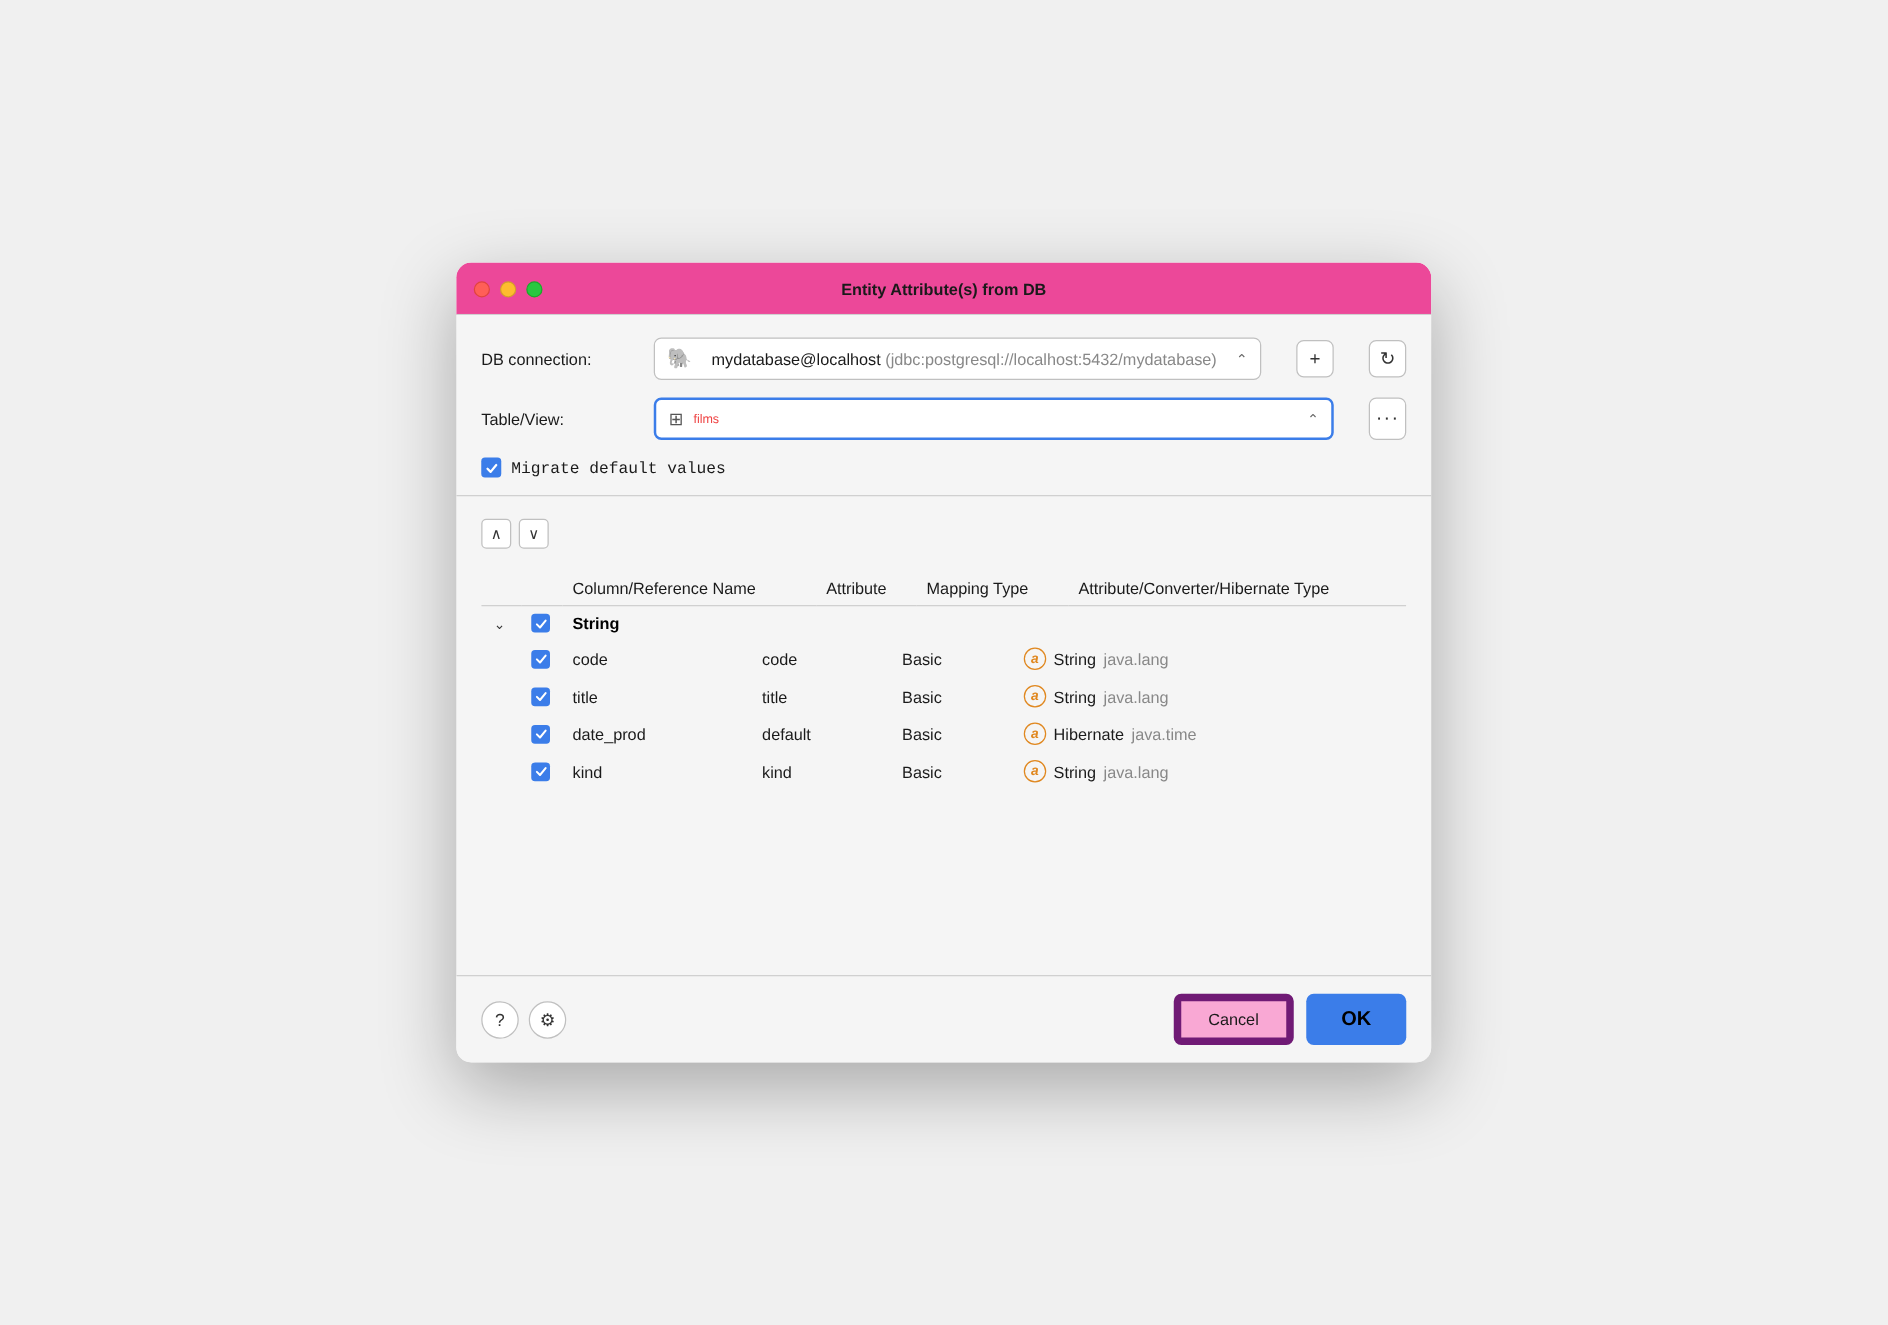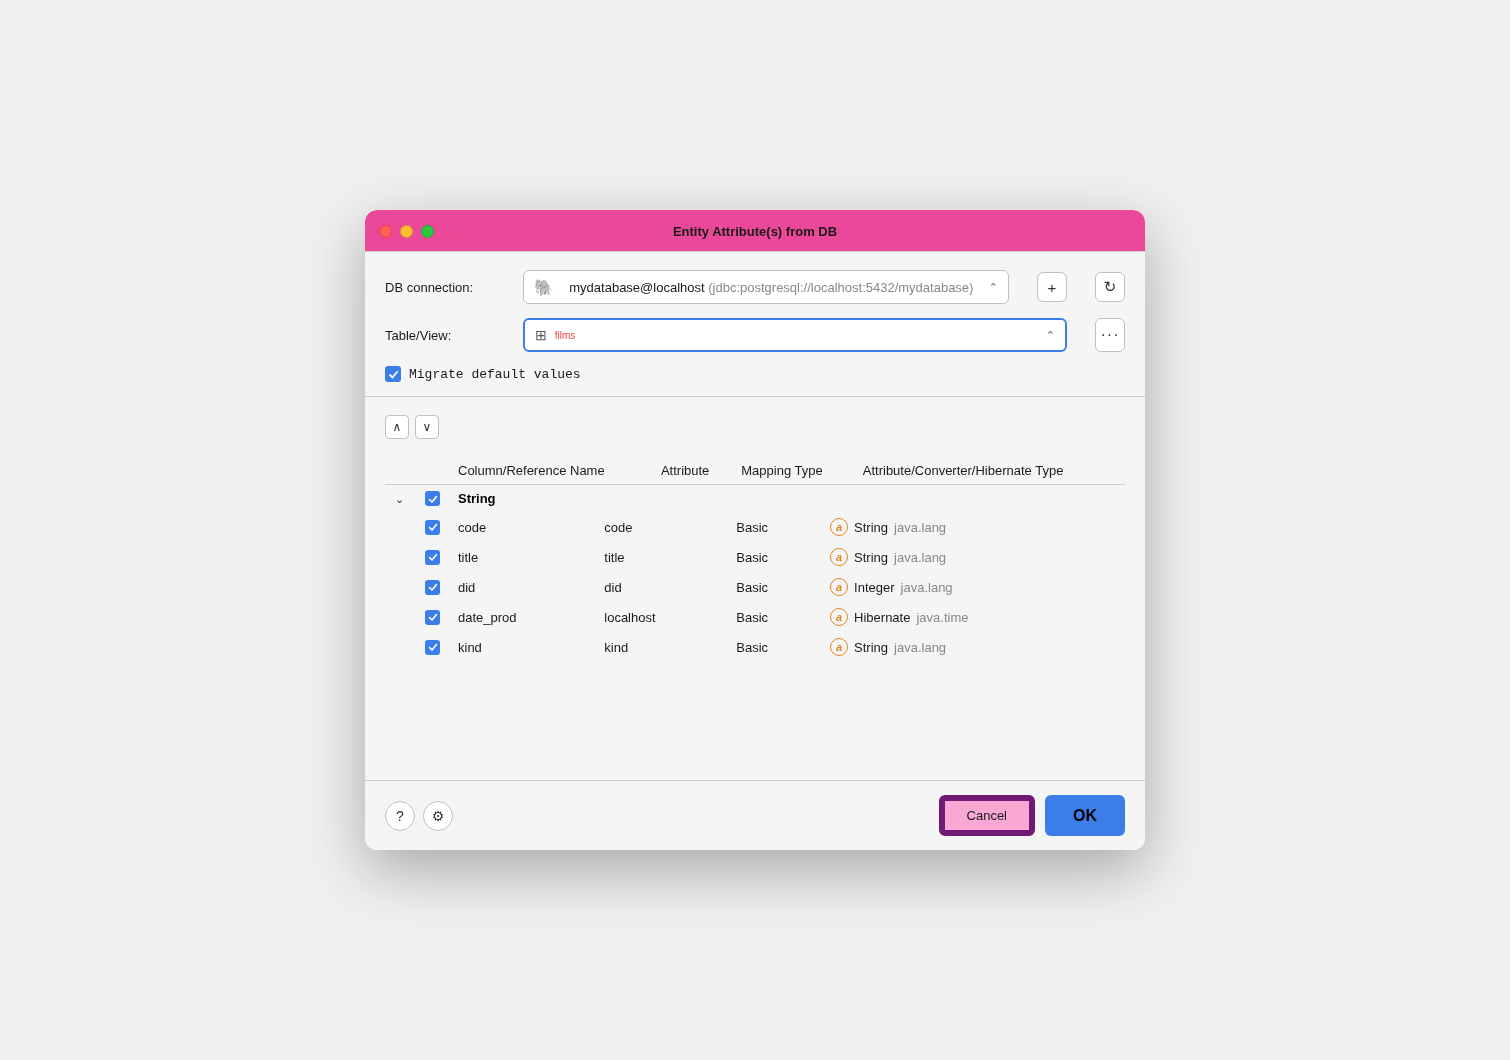--- a/index.html
+++ b/index.html
@@ -470,60 +470,40 @@
             </tr>
             <tr>
               <td class="indent-cell"></td>
               <td class="check-cell">
                 <div class="row-checkbox">
                   <svg viewBox="0 0 10 10" fill="none">
                     <polyline points="1.5,5.5 4,8 8.5,2.5" stroke="white" stroke-width="1.6" stroke-linecap="round" stroke-linejoin="round"></polyline>
                   </svg>
                 </div>
               </td>
-              <td class="cell-name">did</td>
-              <td class="cell-attr">did</td>
+              <td class="cell-name">date_prod</td>
+              <td class="cell-attr">default</td>
               <td class="cell-mapping">Basic</td>
               <td>
                 <div class="cell-type">
       <div class="annotation-icon">a</div>
-      <span class="type-main">Integer</span>
-      <span class="type-dim">java.lang</span>
+      <span class="type-main">Hibernate</span>
+      <span class="type-dim">java.time</span>
     </div>
               </td>
             </tr>
             <tr>
               <td class="indent-cell"></td>
               <td class="check-cell">
                 <div class="row-checkbox">
                   <svg viewBox="0 0 10 10" fill="none">
                     <polyline points="1.5,5.5 4,8 8.5,2.5" stroke="white" stroke-width="1.6" stroke-linecap="round" stroke-linejoin="round"></polyline>
                   </svg>
                 </div>
               </td>
-              <td class="cell-name">date_prod</td>
-              <td class="cell-attr">localhost</td>
-              <td class="cell-mapping">Basic</td>
-              <td>
-                <div class="cell-type">
-      <div class="annotation-icon">a</div>
-      <span class="type-main">Hibernate</span>
-      <span class="type-dim">java.time</span>
-    </div>
-              </td>
-            </tr>
-            <tr>
-              <td class="indent-cell"></td>
-              <td class="check-cell">
-                <div class="row-checkbox">
-                  <svg viewBox="0 0 10 10" fill="none">
-                    <polyline points="1.5,5.5 4,8 8.5,2.5" stroke="white" stroke-width="1.6" stroke-linecap="round" stroke-linejoin="round"></polyline>
-                  </svg>
-                </div>
-              </td>
               <td class="cell-name">kind</td>
               <td class="cell-attr">kind</td>
               <td class="cell-mapping">Basic</td>
               <td>
                 <div class="cell-type">
       <div class="annotation-icon">a</div>
       <span class="type-main">String</span>
       <span class="type-dim">java.lang</span>
     </div>
               </td>

